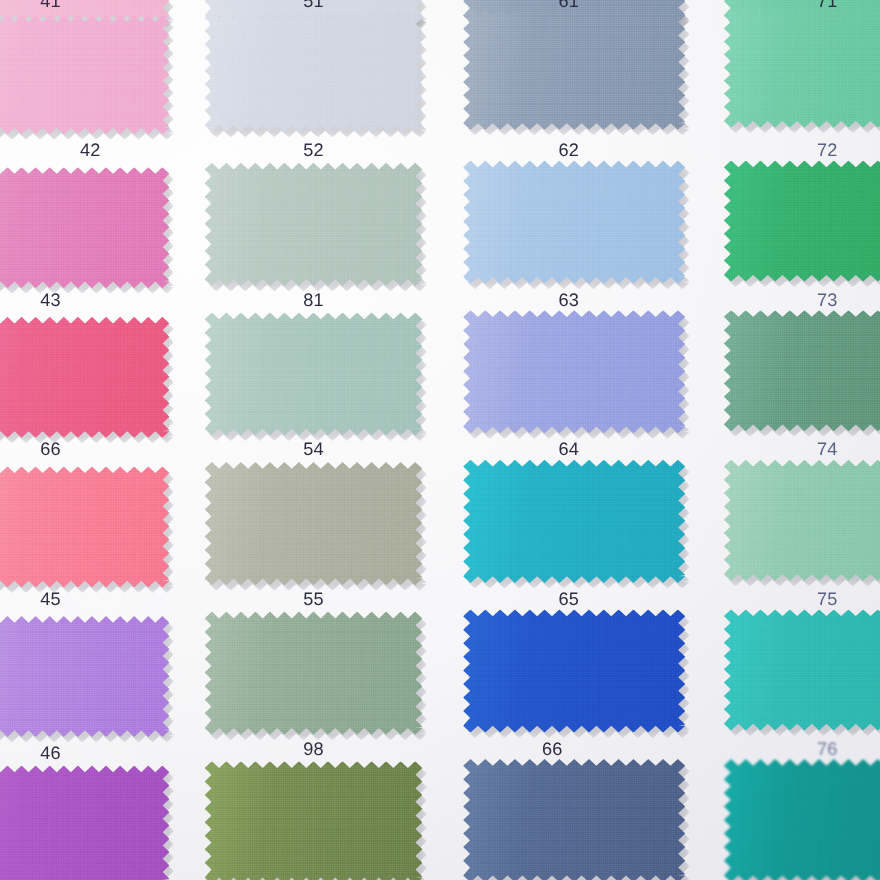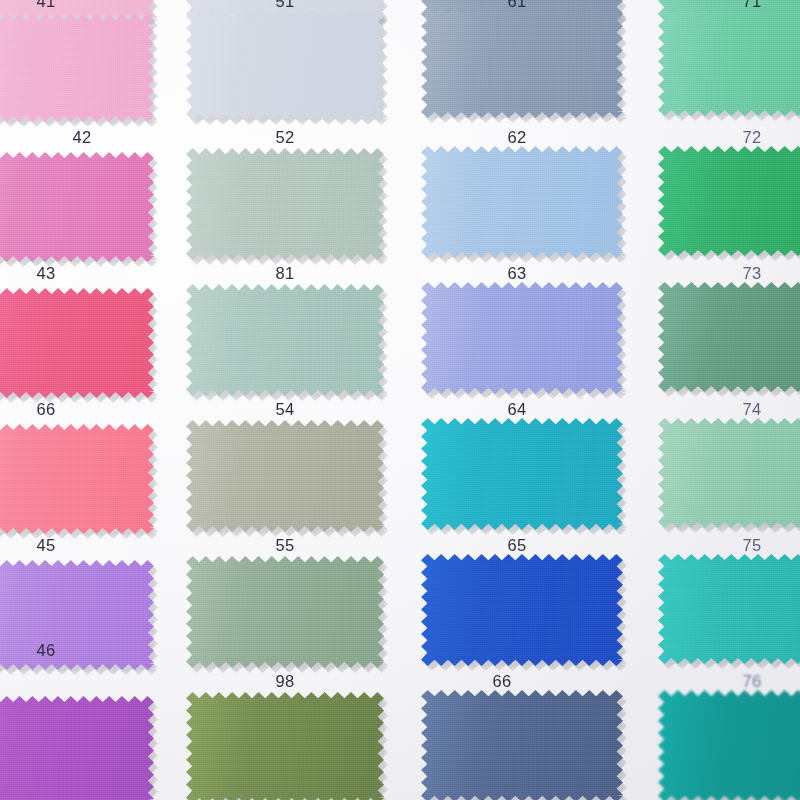--- a/index.html
+++ b/index.html
@@ -244,21 +244,21 @@
           <div class="fabric-body" style="background: rgb(140, 200, 173);"></div>
         </div>
       </div>
       <div class="swatch-label blur-soft" style="left: 752px; top: 536px;">75</div>
       <div class="swatch-cell" style="left: -38px; top: 560px; width: 192px; height: 110px;">
         <div class="fabric-shadow"></div>
         <div class="fabric">
           <div class="fabric-body" style="background: rgb(177, 131, 224);"></div>
         </div>
       </div>
-      <div class="swatch-label" style="left: 46px; top: 641px; color: rgb(45, 45, 66);">46</div>
+      <div class="swatch-label" style="left: 46px; top: 676px; color: rgb(45, 45, 66);">46</div>
       <div class="swatch-cell" style="left: 186px; top: 556px; width: 198px; height: 112px;">
         <div class="fabric-shadow"></div>
         <div class="fabric">
           <div class="fabric-body" style="background: rgb(143, 171, 148);"></div>
         </div>
       </div>
       <div class="swatch-label" style="left: 285px; top: 672px; color: rgb(45, 45, 66);">98</div>
       <div class="swatch-cell" style="left: 421px; top: 554px; width: 202px; height: 112px;">
         <div class="fabric-shadow"></div>
         <div class="fabric">

